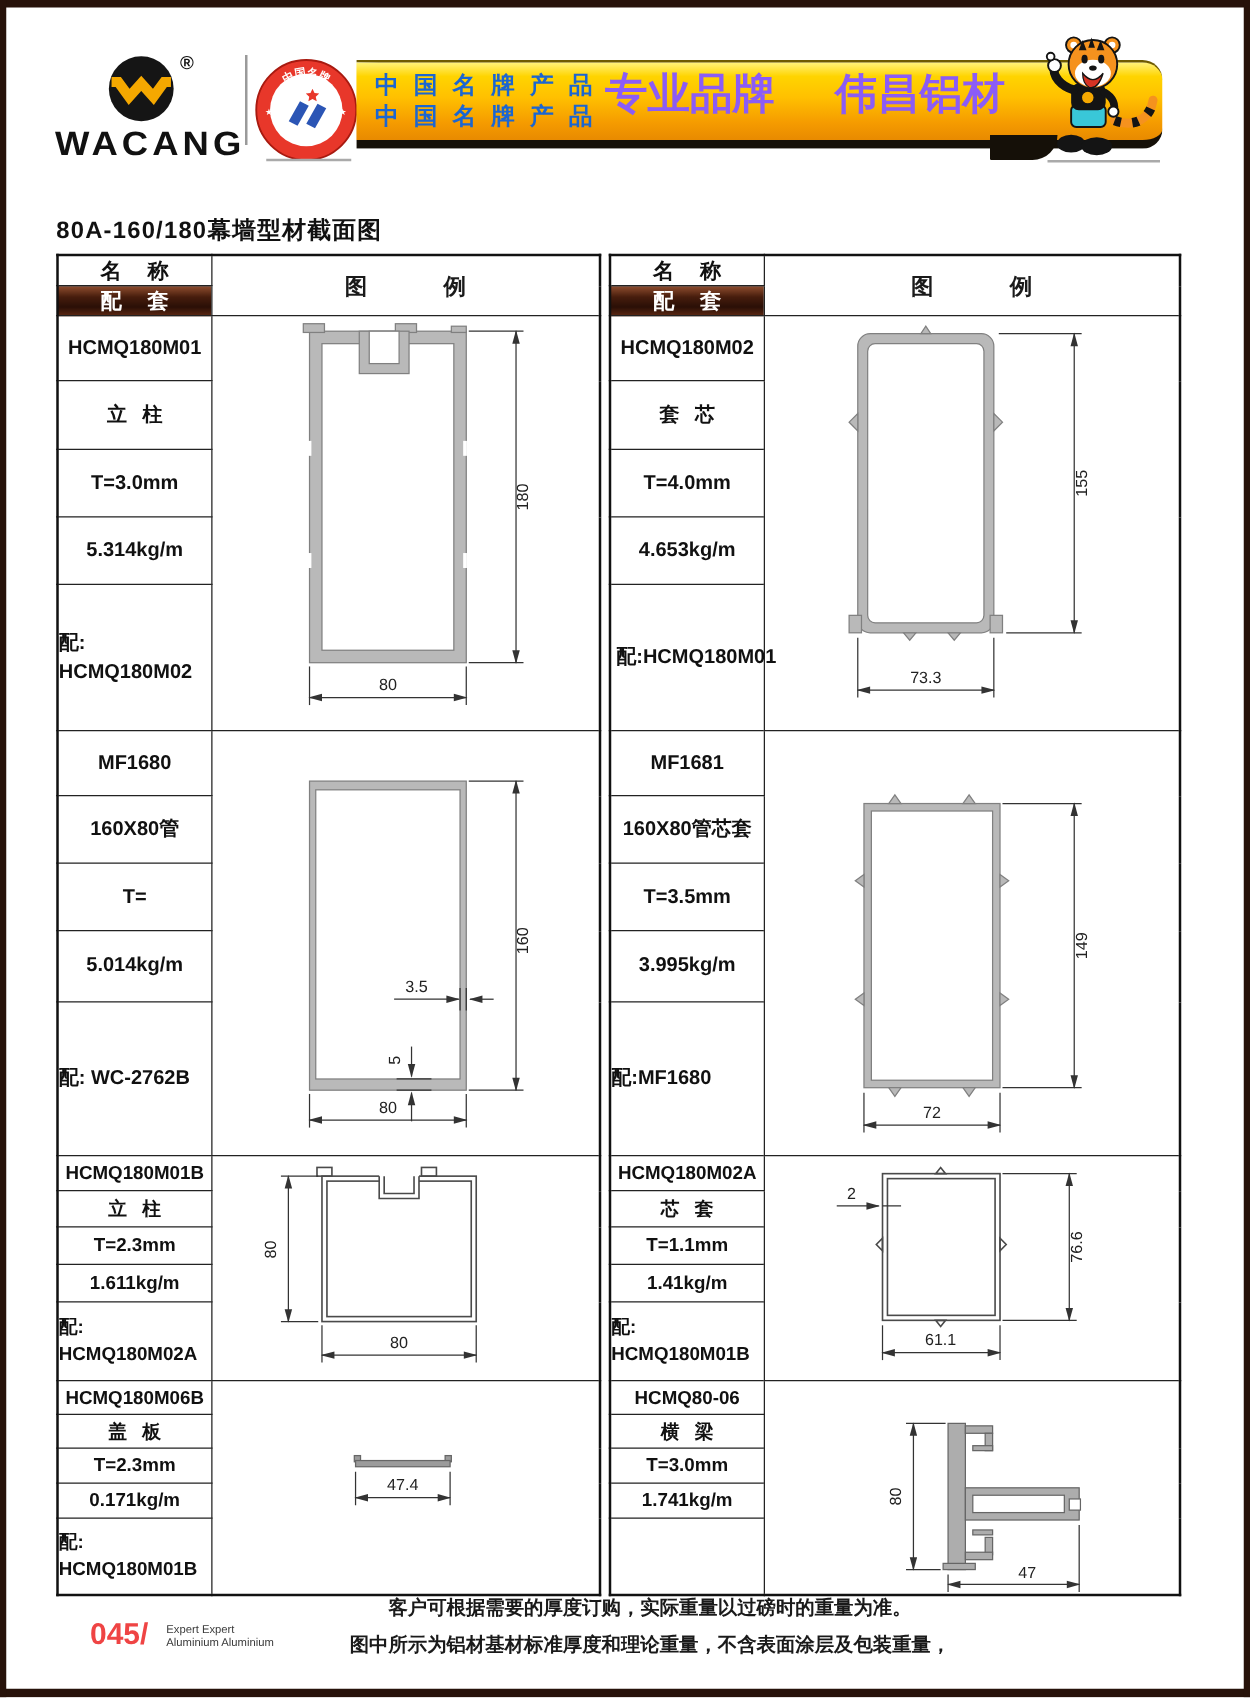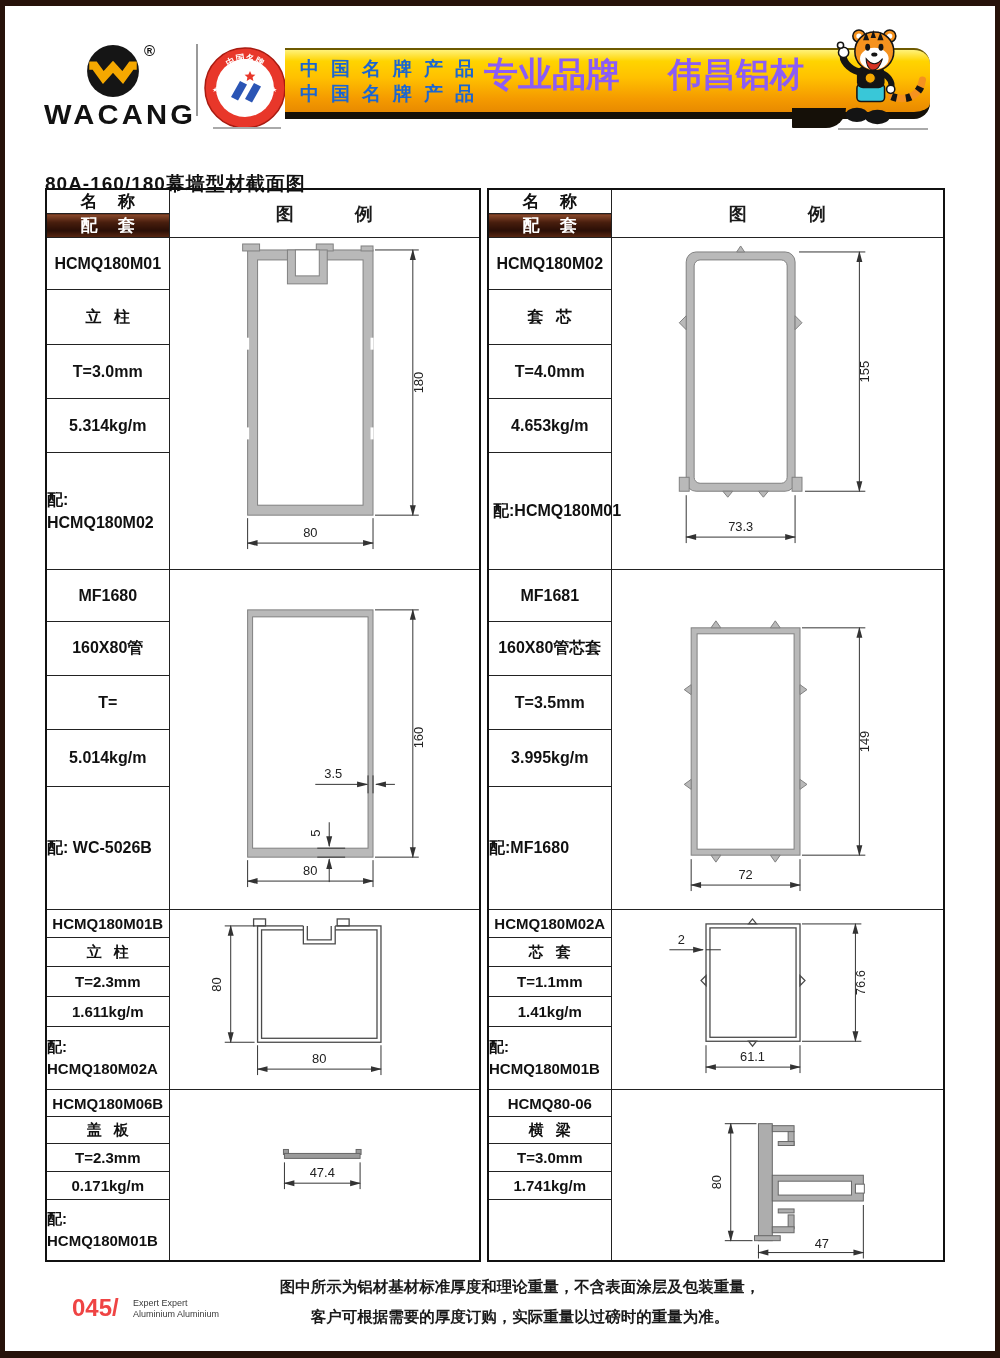--- a/index.html
+++ b/index.html
@@ -32,21 +32,21 @@
   .brand-cn{position:absolute;left:484px;top:52px;font-size:34px;font-weight:800;color:#8b5cf6;white-space:nowrap;}
   .brand-cn .gap{display:inline-block;width:48px;}
   .brand-en{position:absolute;left:486px;top:90px;font-size:16px;font-weight:bold;color:#131008;
             letter-spacing:.4px;white-space:nowrap;}
   .tiger{position:absolute;left:818px;top:24px;width:128px;height:104px;}
 
   
   .page-title{position:absolute;left:45px;top:156px;font-size:19px;font-weight:800;letter-spacing:1px;margin-top:15px;}
 
   
-  .tbl-wrap{position:absolute;top:188px;}
+  .tbl-wrap{position:absolute;top:203px;}
   .tbl-wrap.leftT{left:45px;width:436px;}
   .tbl-wrap.rightT{left:487px;width:458px;}
   table.spec{border-collapse:collapse;width:100%;table-layout:fixed;border:2px solid #111;}
   table.spec td{border:1px solid #222;box-sizing:border-box;padding:0;vertical-align:middle;}
   td.hdr-name{height:24px;text-align:center;font-size:17px;font-weight:800;word-spacing:16px;}
   td.hdr-match{height:24px;text-align:center;font-size:17px;font-weight:800;color:#fff;word-spacing:16px;
       background:linear-gradient(#8a4a2c 0%,#471d0d 35%,#2a0f06 70%,#5a2712 100%);}
   td.hdr-legend{text-align:center;font-size:18px;font-weight:bold;word-spacing:56px;color:#1a1a1a;}
   td.c{text-align:center;font-size:16px;font-weight:600;}
   td.c.cn{word-spacing:8px;}
@@ -259,21 +259,21 @@
             <td class="c" style="height:54px">160X80管</td>
           </tr>
     <tr>
             <td class="c" style="height:54px">T=</td>
           </tr>
     <tr>
             <td class="c" style="height:57px">5.014kg/m</td>
           </tr>
     <tr>
             <td class="match" style="height:123px">
-        <div>配: WC-5026B</div>
+        <div>配: WC-2762B</div>
             </td>
           </tr>
 
     </tbody>
         <tbody class="small-rows">
     <tr>
             <td class="c" style="height:28px">HCMQ180M01B</td>
         <td class="legend-cell" rowspan="5">
         <svg viewBox="0 0 311 180" preserveAspectRatio="none">
           <defs>
@@ -569,21 +569,21 @@
             <td class="c" style="height:28px">1.741kg/m</td>
           </tr>
     <tr>
             <td class="match" style="height:61px"></td>
           </tr>
     </tbody>
   </table>
   </div>
 
   <div class="footer-note">
+    <div>客户可根据需要的厚度订购，实际重量以过磅时的重量为准。</div>
     <div>图中所示为铝材基材标准厚度和理论重量，不含表面涂层及包装重量，</div>
-    <div>客户可根据需要的厚度订购，实际重量以过磅时的重量为准。</div>
   </div>
   <div class="page-num">045/</div>
   <div class="page-num-cap">
     <div>Expert Expert</div>
     <div>Aluminium Aluminium</div>
   </div>
 </div>
 
 </body></html>

